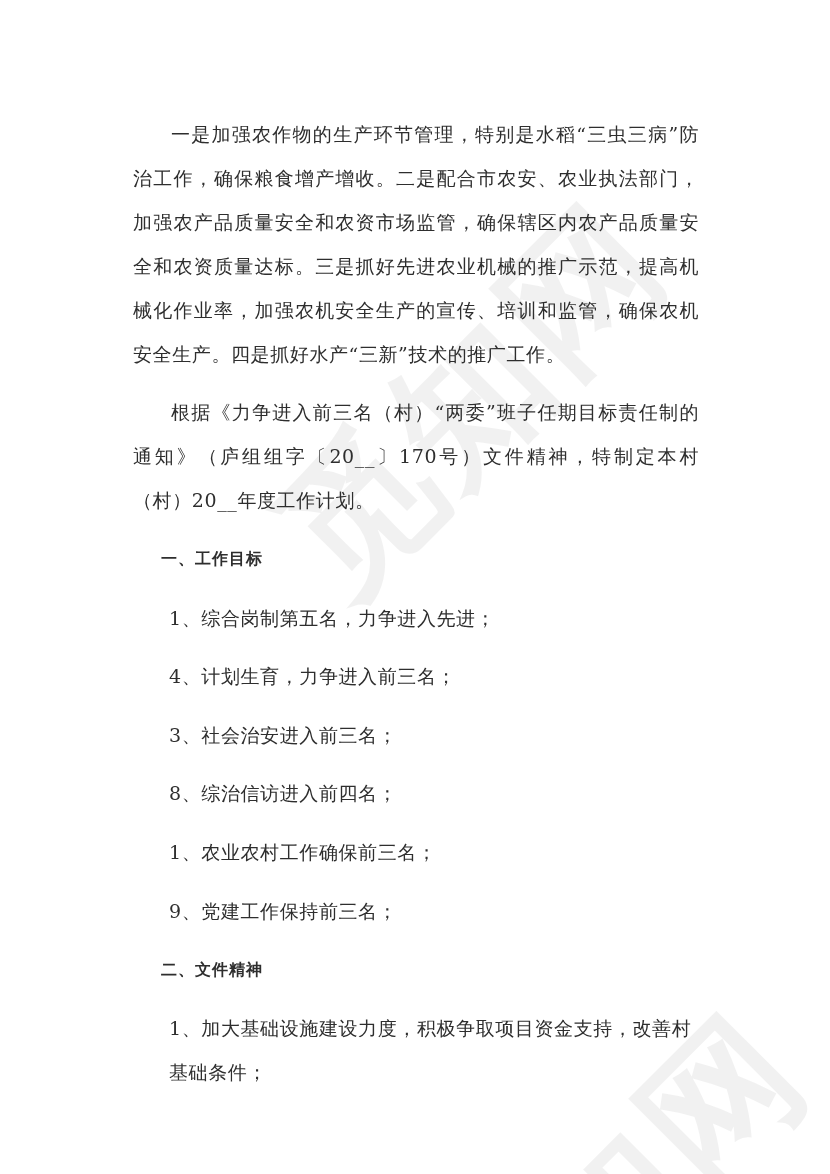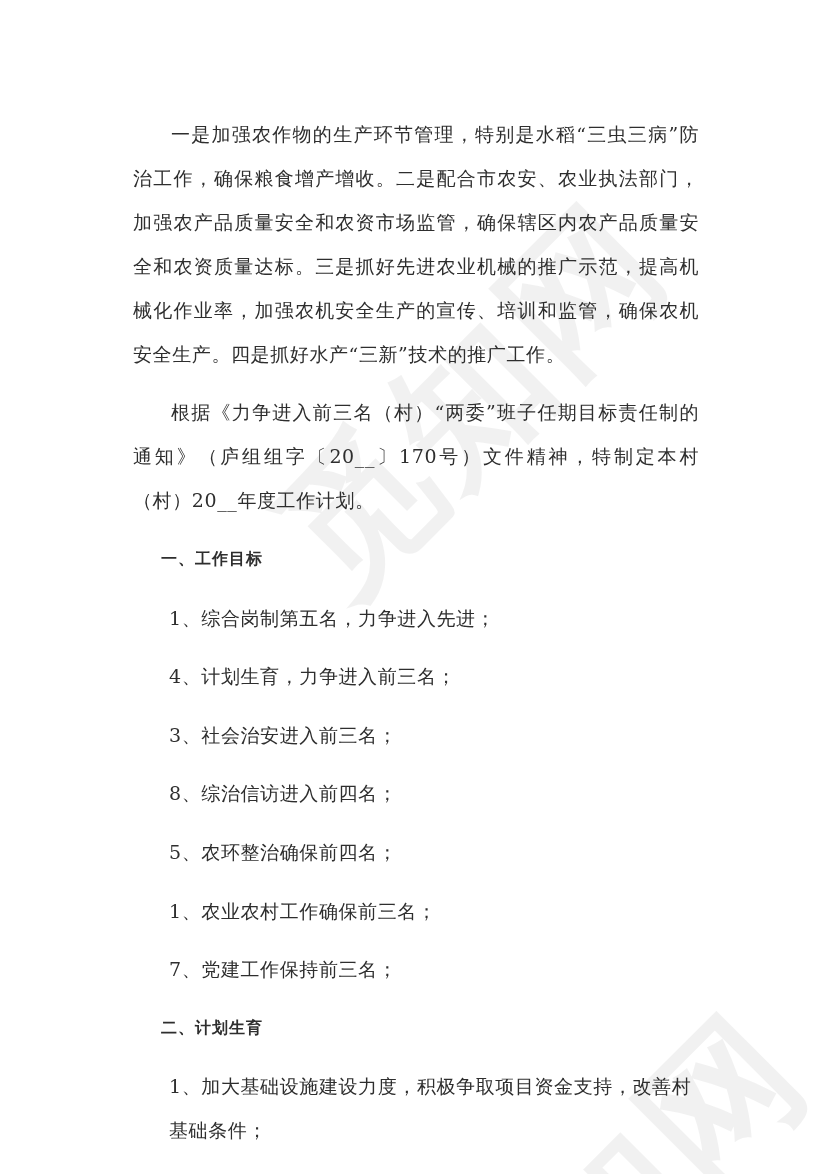--- a/index.html
+++ b/index.html
@@ -93,24 +93,23 @@
 
     <p class="para">一是加强农作物的生产环节管理，特别是水稻“三虫三病”防治工作，确保粮食增产增收。二是配合市农安、农业执法部门，加强农产品质量安全和农资市场监管，确保辖区内农产品质量安全和农资质量达标。三是抓好先进农业机械的推广示范，提高机械化作业率，加强农机安全生产的宣传、培训和监管，确保农机安全生产。四是抓好水产“三新”技术的推广工作。</p>
     <p class="para">根据《力争进入前三名（村）“两委”班子任期目标责任制的通知》（庐组组字〔20__〕170号）文件精神，特制定本村（村）20__年度工作计划。</p>
 
     <h2 class="heading h1">一、工作目标</h2>
     <ul class="list">
       <li>1、综合岗制第五名，力争进入先进；</li>
       <li>4、计划生育，力争进入前三名；</li>
       <li>3、社会治安进入前三名；</li>
       <li>8、综治信访进入前四名；</li>
-      <li>5、农环整治确保前四名；</li>
       <li>1、农业农村工作确保前三名；</li>
-      <li>7、党建工作保持前三名；</li>
+      <li>9、党建工作保持前三名；</li>
     </ul>
 
-    <h2 class="heading h2">二、计划生育</h2>
+    <h2 class="heading h2">二、文件精神</h2>
     <ul class="list tasks">
       <li>1、加大基础设施建设力度，积极争取项目资金支持，改善村基础条件；</li>
     </ul>
 
   </div>
 </div>
 
 </body></html>

